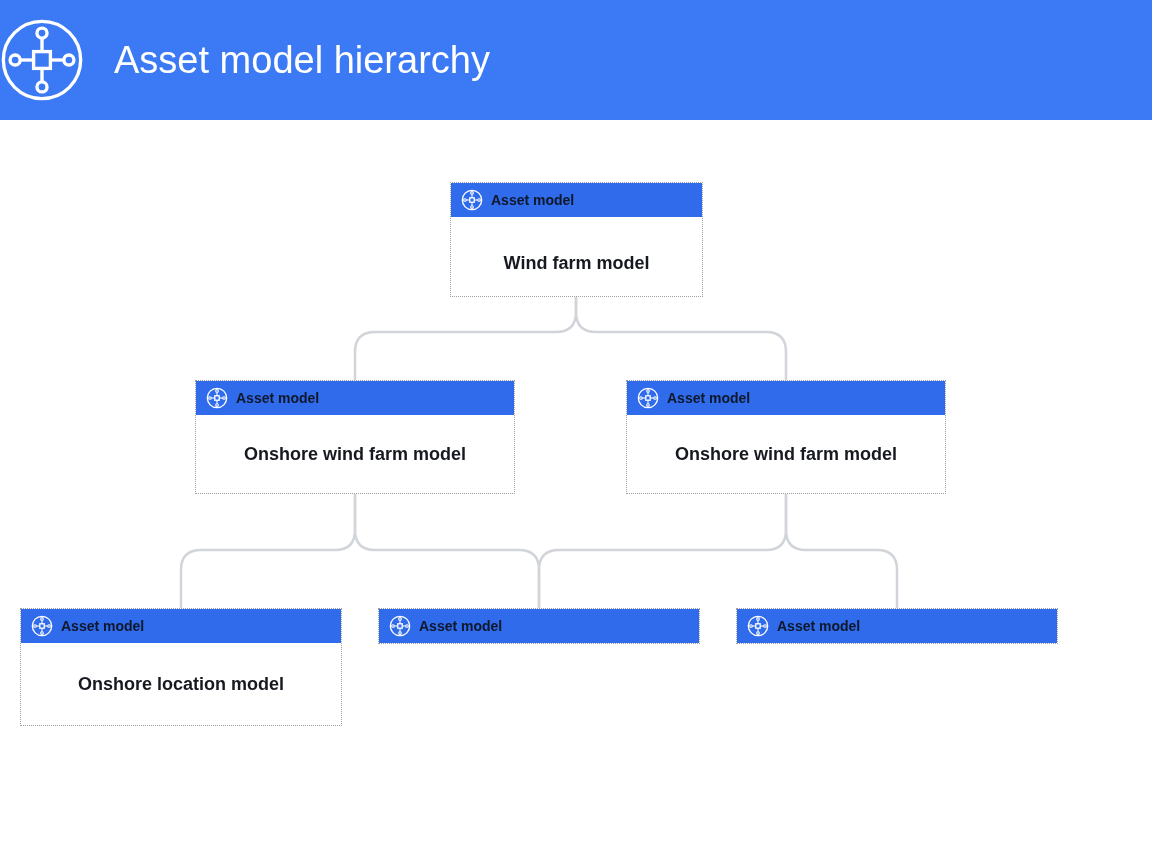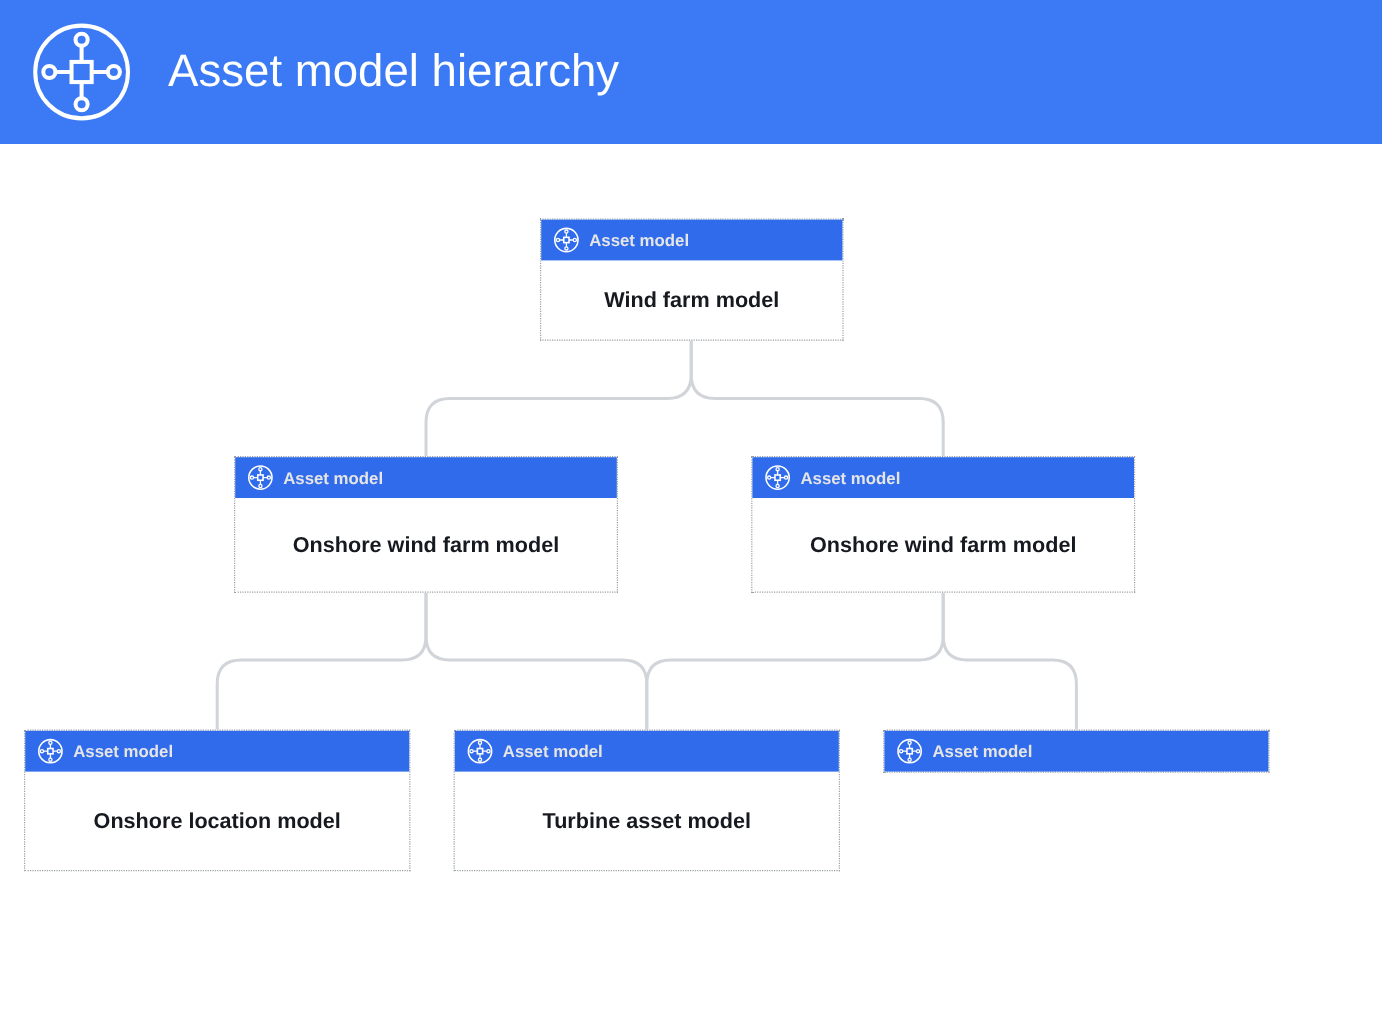--- a/index.html
+++ b/index.html
@@ -10,21 +10,20 @@
     background: #ffffff;
     position: relative;
     overflow: hidden;
   }
   .header {
     width: 100%;
     height: 120px;
     background: #3b7af4;
     display: flex;
     align-items: center;
-    padding-left: 26px;
   }
   .header-icon {
     width: 84px;
     height: 84px;
     flex-shrink: 0;
   }
   .header-title {
     font-size: 38px;
     color: #ffffff;
     margin-left: 30px;
@@ -35,21 +34,21 @@
     width: 100%;
     height: calc(856px - 120px);
   }
   .node {
     position: absolute;
     border: 1px dotted #9aa0a6;
     background: #ffffff;
   }
   .node-header {
     background: #2f6bea;
-    color: #e5e5e5;
+    color: #0f172a;
     display: flex;
     align-items: center;
     padding: 6px 10px;
     gap: 8px;
   }
   .node-header-label {
     font-size: 14px;
     font-weight: 600;
   }
   .node-body {
@@ -58,21 +57,21 @@
     justify-content: center;
     font-size: 18px;
     font-weight: 700;
     color: #16191f;
     text-align: center;
     padding: 18px 12px;
   }
 
   
   .node-root { left: 450px; top: 62px;  width: 253px; }
-  .node-root .node-body { height: 66px; }
+  .node-root .node-body { height: 66px; margin-top: 13px; }
 
   .node-onshore { left: 195px; top: 260px; width: 320px; }
   .node-onshore .node-body { height: 78px; }
 
   .node-offshore { left: 626px; top: 260px; width: 320px; }
   .node-offshore .node-body { height: 78px; }
 
   .node-onloc   { left: 20px;  top: 488px; width: 322px; }
   .node-onloc .node-body { height: 82px; }
 
@@ -220,21 +219,20 @@
         <circle cx="50" cy="82" r="6" fill="none" stroke="#ffffff" stroke-width="5"></circle>
         <circle cx="18" cy="50" r="6" fill="none" stroke="#ffffff" stroke-width="5"></circle>
         <circle cx="82" cy="50" r="6" fill="none" stroke="#ffffff" stroke-width="5"></circle>
         <line x1="50" y1="24" x2="50" y2="40" stroke="#ffffff" stroke-width="5"></line>
         <line x1="50" y1="60" x2="50" y2="76" stroke="#ffffff" stroke-width="5"></line>
         <line x1="24" y1="50" x2="40" y2="50" stroke="#ffffff" stroke-width="5"></line>
         <line x1="60" y1="50" x2="76" y2="50" stroke="#ffffff" stroke-width="5"></line>
       </svg>
       <span class="node-header-label">Asset model</span>
     </div>
-    <div class="node-body">Turbine asset model</div>
   </div>
 
   <div class="node node-offloc">
     <div class="node-header">
       <svg class="mini-icon" viewBox="0 0 100 100">
         <circle cx="50" cy="50" r="44" fill="none" stroke="#ffffff" stroke-width="6"></circle>
         <rect x="40" y="40" width="20" height="20" fill="none" stroke="#ffffff" stroke-width="6"></rect>
         <circle cx="50" cy="18" r="6" fill="none" stroke="#ffffff" stroke-width="5"></circle>
         <circle cx="50" cy="82" r="6" fill="none" stroke="#ffffff" stroke-width="5"></circle>
         <circle cx="18" cy="50" r="6" fill="none" stroke="#ffffff" stroke-width="5"></circle>

